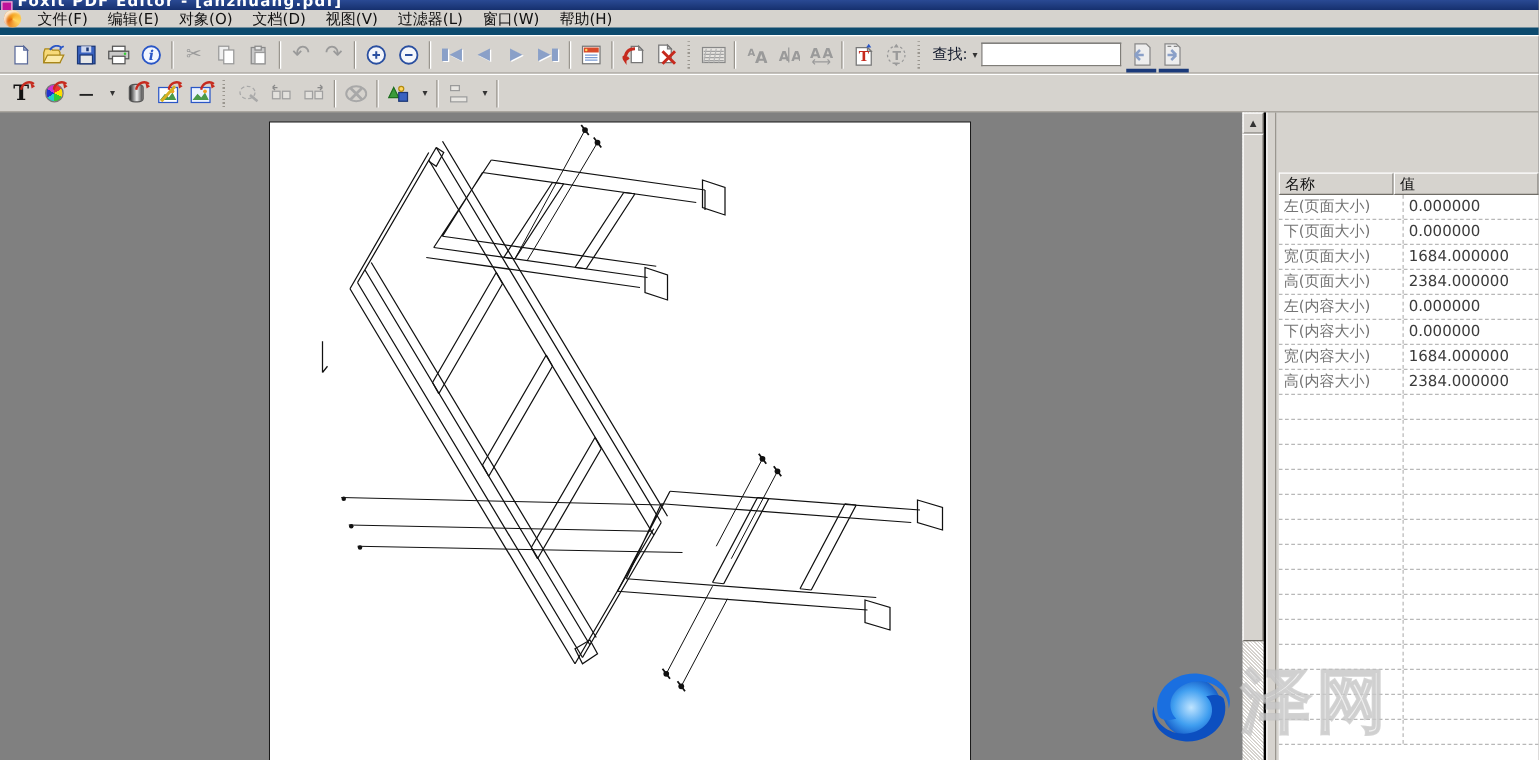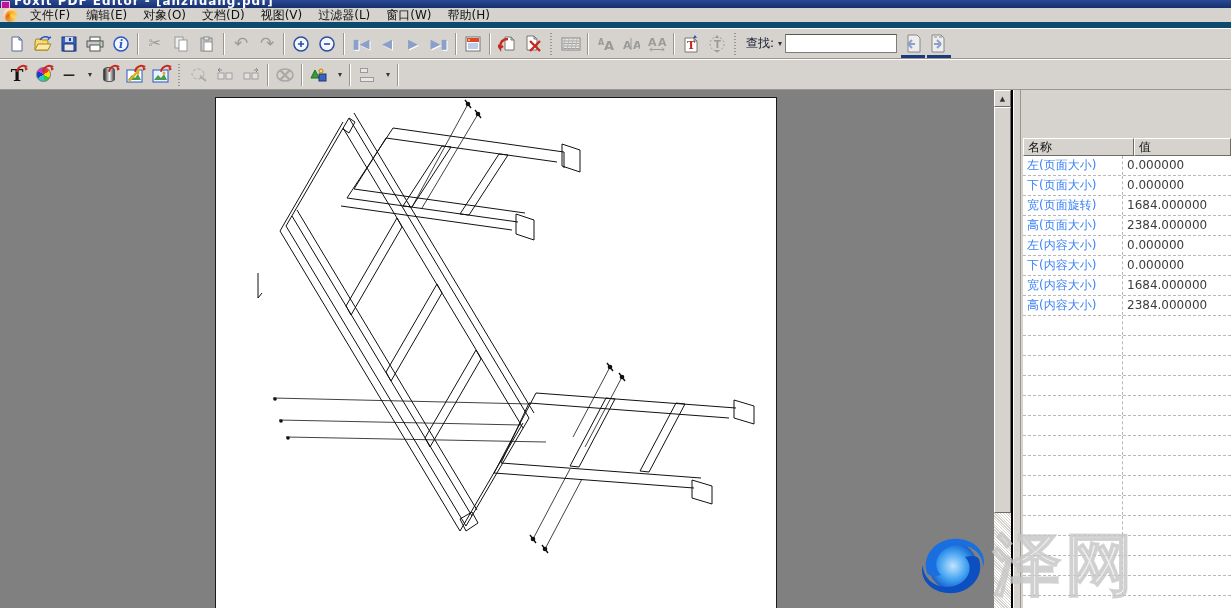--- a/index.html
+++ b/index.html
@@ -37,42 +37,42 @@
   .alignbars i { display:block; height:5px; border:1px solid #9a9a9a; background:#e8e6e2; }
   .alignbars i:first-child { width:8px; }
 
   
   .main { position:absolute; left:0; top:90px; width:994px; height:518px; background:#808080; overflow:hidden; }
   .page { position:absolute; left:215px; top:7px; width:562px; height:520px; background:#fff; border:1px solid #1a1a1a; }
   .page svg { display:block; }
 
   
   .watermark { position:absolute; left:913px; top:525px; width:300px; height:80px; z-index:30; pointer-events:none; display:flex; align-items:center; }
-  .wm-text { font-size:68px; font-weight:bold; color:rgba(225,225,225,0.55); -webkit-text-stroke:1.5px rgba(190,190,190,0.65); letter-spacing:4px; line-height:1; }
+  .wm-text { font-size:56px; font-weight:bold; color:rgba(225,225,225,0.55); -webkit-text-stroke:1.5px rgba(190,190,190,0.65); letter-spacing:4px; line-height:1;font-family:Liberation Mono, monospace; }
 
   
   .vscroll { position:absolute; left:994px; top:90px; width:17px; height:518px; background:repeating-linear-gradient(45deg,#ffffff 0 1px,#d6d3ce 1px 2px); }
   .vs-up { position:absolute; left:0; top:0; width:17px; height:17px; background:#d6d3ce; border:1px solid; border-color:#fff #6f6c66 #6f6c66 #fff; font-size:7px; color:#333; display:flex; align-items:center; justify-content:center; }
   .vs-thumb { position:absolute; left:0; top:17px; width:17px; height:406px; background:#d6d3ce; border:1px solid; border-color:#fff #6f6c66 #6f6c66 #fff; }
 
   
   .panel-border { position:absolute; left:1011px; top:90px; width:2px; height:518px; background:#000; }
   .splitter { position:absolute; left:1013px; top:90px; width:8px; height:518px; background:#d6d3ce; border-left:1px solid #fff; border-right:1px solid #9a968f; }
   .panel { position:absolute; left:1021px; top:90px; width:210px; height:518px; background:#d6d3ce; }
   .panel-caption { height:22px; display:flex; align-items:flex-end; padding:2px 2px 0 2px; }
   .panel-title { background:#f7f6f4; border:1px solid #8a8a8a; border-bottom:none; padding:1px 10px 2px 6px; color:#111; }
   .panel-caption .grad { flex:1; height:15px; margin:0 0 0 1px; background:linear-gradient(to right,#ececea,#9f9d99); border-top:1px solid #fff; }
   .panel-tabs { height:20px; display:flex; align-items:flex-end; padding-left:2px; border-bottom:1px solid #9a968f; background:#d6d3ce; }
   .panel-tab { background:#fff; border:1px solid #8a8a8a; border-bottom:none; padding:1px 12px 2px 6px; color:#111; position:relative; top:1px; }
   .ptable { position:absolute; left:2px; top:48px; right:0; bottom:0; background:#fff; overflow:hidden; }
   .phead { display:flex; height:18px; }
   .phead div { background:#d6d3ce; border:1px solid; border-color:#fff #6f6c66 #6f6c66 #fff; padding:0 4px; color:#111; line-height:16px; }
-  .phead .c1 { width:111px; } .phead .c2 { flex:1; }
+  .phead .c1 { width:92px; } .phead .c2 { flex:1; }
   .prow { display:flex; height:20px; line-height:19px; border-bottom:1px dashed #b8b8b8; }
-  .pname { width:100px; padding:0 4px; color:#3b82f6; border-right:1px dashed #b8b8b8; overflow:hidden; white-space:nowrap; }
+  .pname { width:100px; padding:0 4px; color:#737373; border-right:1px dashed #b8b8b8; overflow:hidden; white-space:nowrap; }
   .pval { flex:1; padding:0 4px; color:#3c3c3c; overflow:hidden; white-space:nowrap; }
 </style>
 </head>
 <body>
 
 <div class="titlebar">
   <div class="appicon"></div>
   <div class="title-text">Foxit PDF Editor - [anzhuang.pdf]</div>
 </div>
 
@@ -458,21 +458,21 @@
     <div>
         <div class="prow">
           <div class="pname">左(页面大小)</div>
           <div class="pval">0.000000</div>
         </div>
         <div class="prow">
           <div class="pname">下(页面大小)</div>
           <div class="pval">0.000000</div>
         </div>
         <div class="prow">
-          <div class="pname">宽(页面旋转)</div>
+          <div class="pname">宽(页面大小)</div>
           <div class="pval">1684.000000</div>
         </div>
         <div class="prow">
           <div class="pname">高(页面大小)</div>
           <div class="pval">2384.000000</div>
         </div>
         <div class="prow">
           <div class="pname">左(内容大小)</div>
           <div class="pval">0.000000</div>
         </div>

